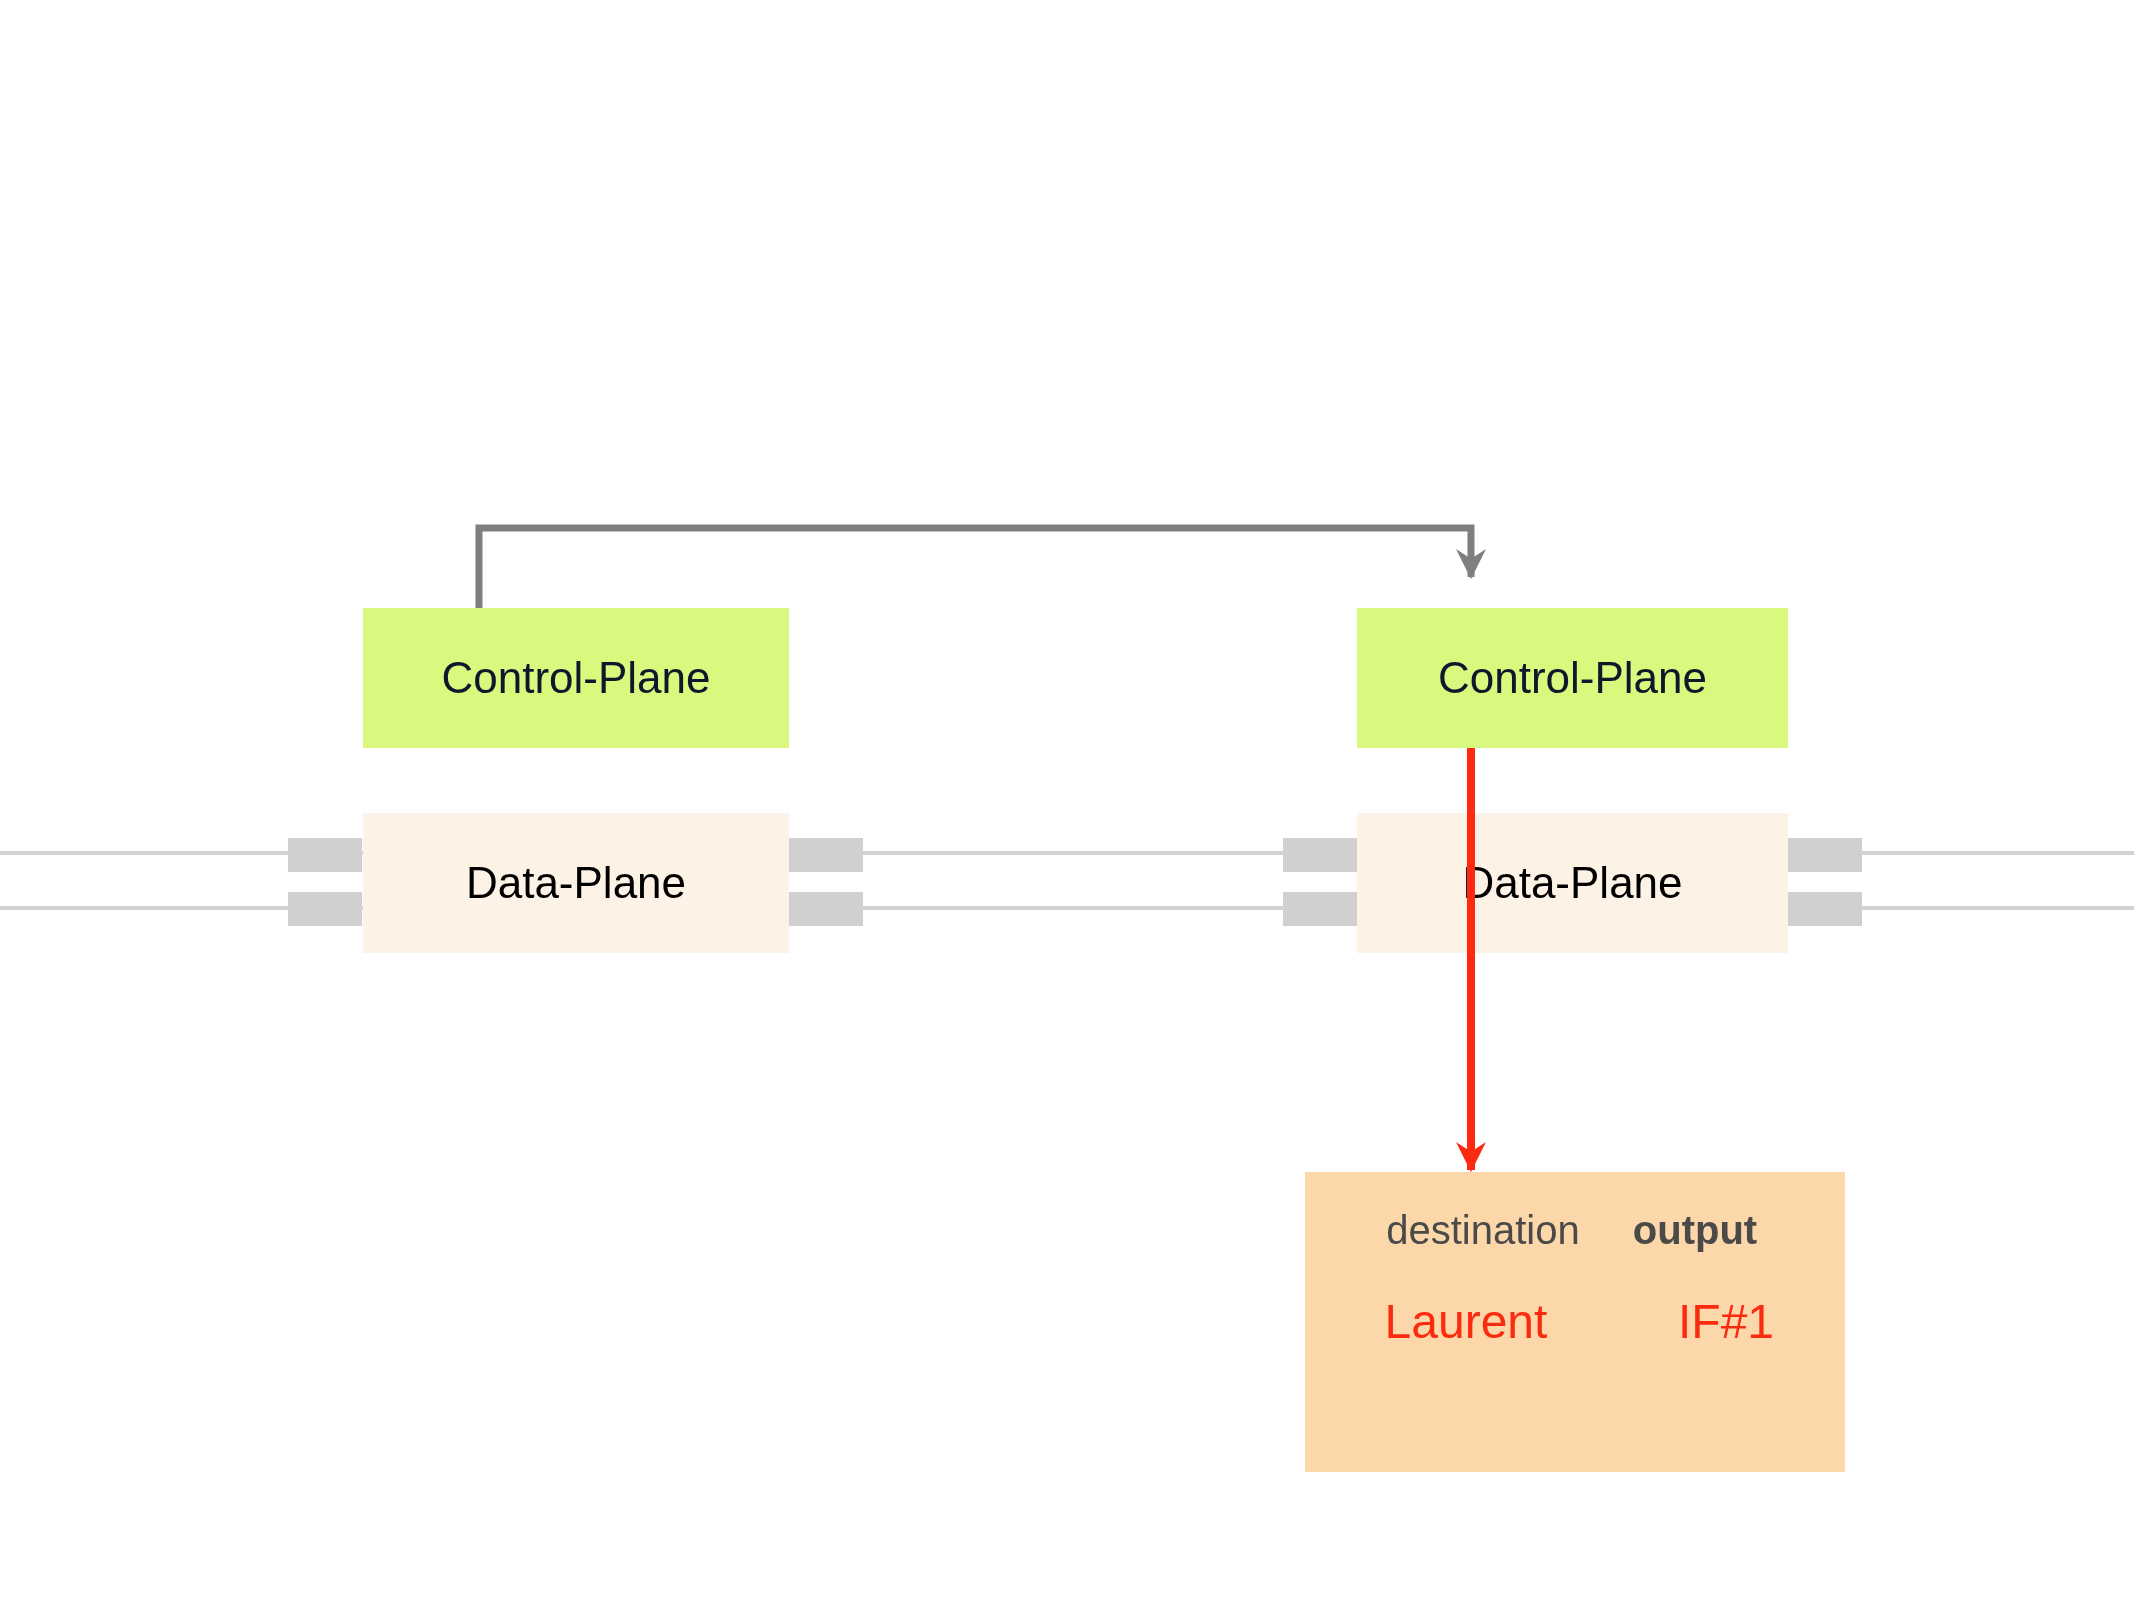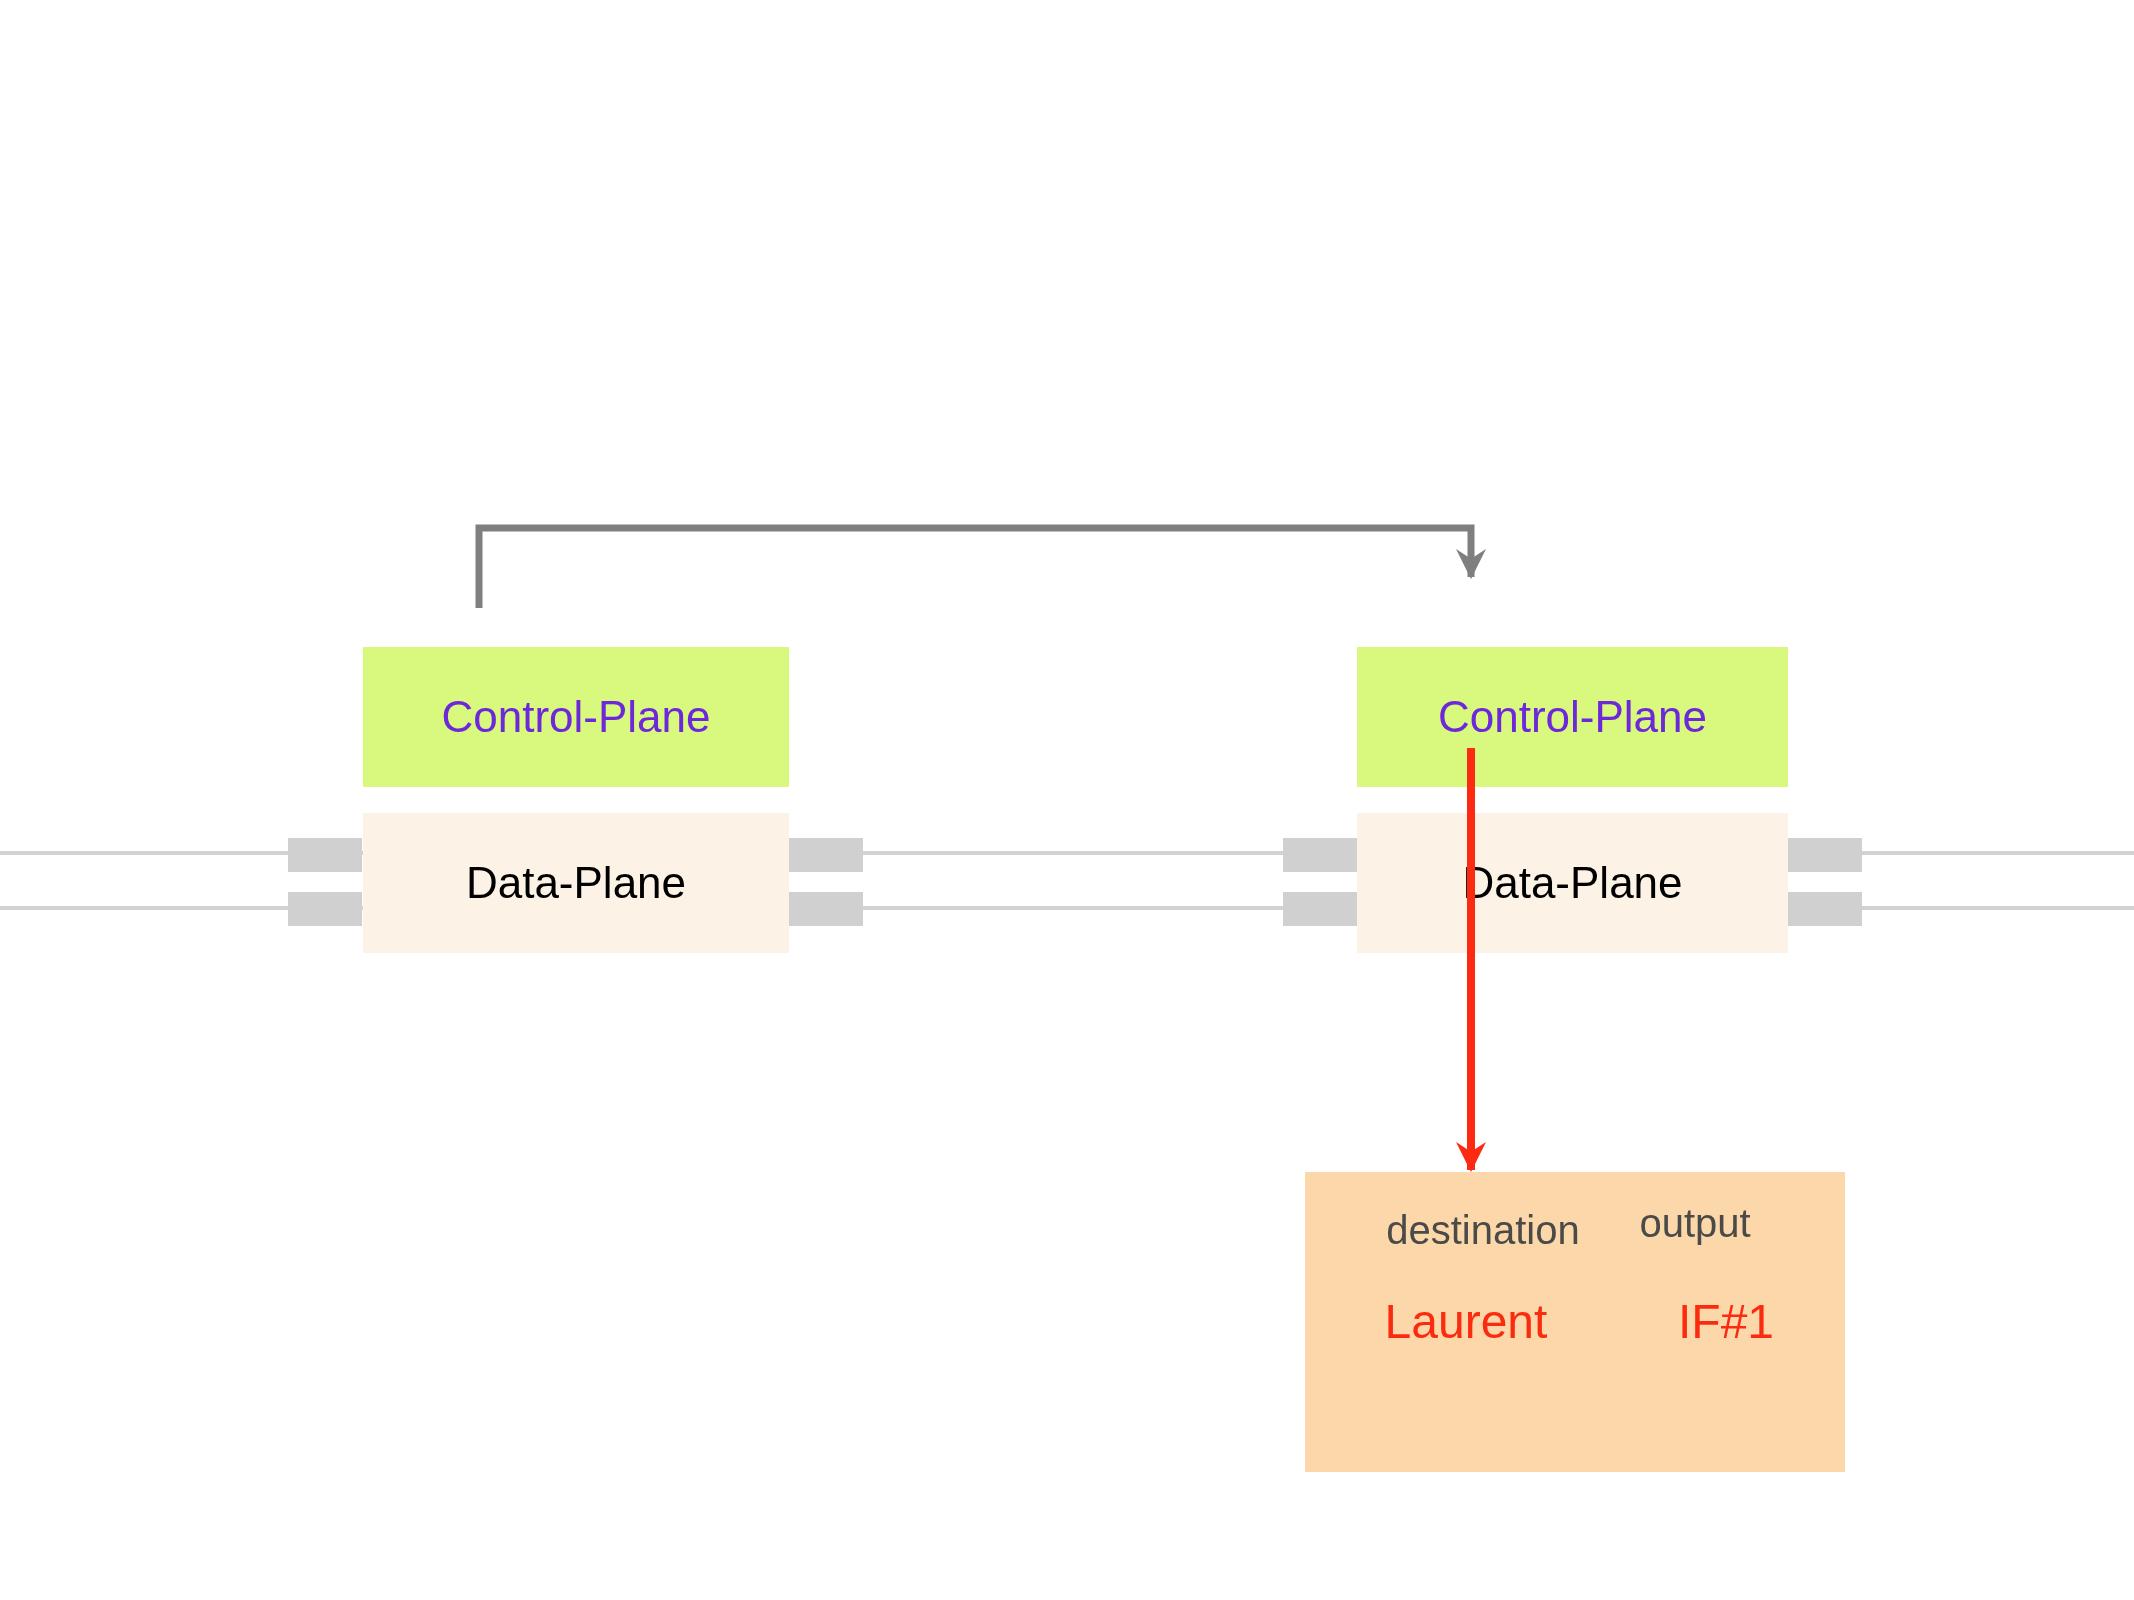--- a/index.html
+++ b/index.html
@@ -19,22 +19,22 @@
   .port{
     position:absolute;width:74px;height:34px;
     background:#d0d0d0;z-index:2;
   }
   
   .plane{
     position:absolute;display:flex;align-items:center;justify-content:center;
     z-index:3;line-height:1;
   }
   .control{
-    background:#d8f87e;color:#6d28d9;
-    font-size:44px;font-weight:400;margin-top:39px;
+    background:#d8f87e;color:#0f172a;
+    font-size:44px;font-weight:400;
   }
   .data{
     background:#fdf2e6;color:#000000;
     font-size:44px;font-weight:400;
   }
   .box-l{left:363px;width:426px;}
   .box-r{left:1357px;width:431px;}
   .row-control{top:608px;height:140px;}
   .row-data{top:813px;height:140px;}
   
@@ -53,21 +53,21 @@
     position:absolute;left:1305px;top:1172px;width:540px;height:300px;
     background:#fcd7a9;z-index:3;
   }
   .tcell{
     position:absolute;display:flex;align-items:center;justify-content:center;
     line-height:1;
   }
   .thead{color:#4a4a48;font-size:40px;}
   .trow{color:#fb2b10;font-size:48px;}
   .cell-dest-h{left:78px;top:32px;width:200px;height:52px;}
-  .cell-out-h{left:320px;top:25px;width:140px;height:52px;}
+  .cell-out-h{left:320px;top:32px;width:140px;height:52px;font-weight:bold;}
   .cell-dest-v{left:75px;top:124px;width:172px;height:52px;}
   .cell-out-v{left:371px;top:124px;width:100px;height:52px;}
 </style>
 </head>
 <body>
 
 <div id="stage">
 
   <div class="wire" style="top:851px"></div>
   <div class="wire" style="top:906px"></div>

